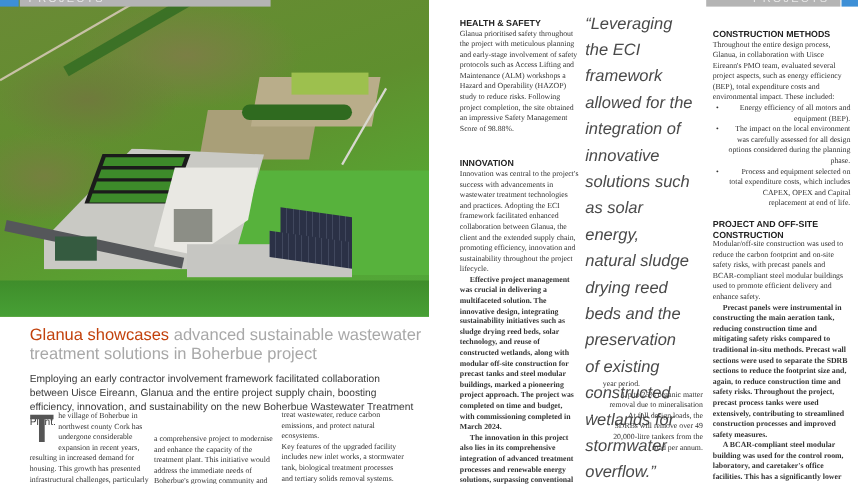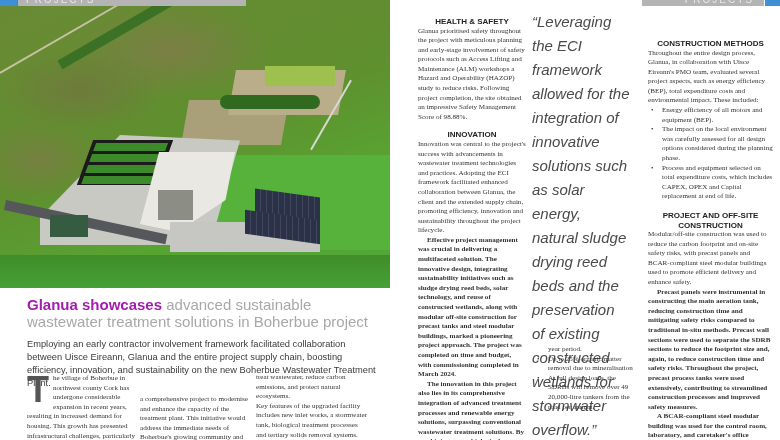--- a/index.html
+++ b/index.html
@@ -37,30 +37,30 @@
   .photo .tanks { position: absolute; left: 158px; top: 190px; width: 35px; height: 30px; background: #8c8e86; }
   .photo .shed { position: absolute; left: 50px; top: 215px; width: 38px; height: 22px; background: #355b40; }
   .photo .solar1 { position: absolute; left: 255px; top: 193px; width: 65px; height: 24px; background: repeating-linear-gradient(90deg,#2b3146 0 5px,#41485e 5px 6px); transform: skewY(8deg); }
   .photo .solar2 { position: absolute; left: 245px; top: 215px; width: 75px; height: 24px; background: repeating-linear-gradient(90deg,#2b3146 0 5px,#41485e 5px 6px); transform: skewY(8deg); }
   .photo .yard { position: absolute; left: 170px; top: 222px; width: 150px; height: 30px; background: #c6c6c2; }
   .photo .field { position: absolute; left: 0; top: 255px; width: 390px; height: 33px; background: linear-gradient(#3f8d2b, #47a035); }
   .photo .pipe { position: absolute; left: 330px; top: 75px; width: 2px; height: 80px; background: #d8d8d0; transform: rotate(30deg); }
 
   
   .title { position: absolute; left: 27px; top: 296px; width: 360px; font: 15px/17px "Liberation Sans", sans-serif; color: #a8a8a8; }
-  .title b { color: #a21caf; font-weight: 700; }
+  .title b { color: #c2410c; font-weight: 400; }
   .standfirst { position: absolute; left: 27px; top: 338px; width: 355px; font: 9.3px/13px "Liberation Sans", sans-serif; color: #3a3a3a; }
 
   
   .col { position: absolute; font: 7.1px/9.6px "Liberation Serif", serif; color: #333; }
   .col p { margin: 0; }
   .col p.indent { text-indent: 9px; font-weight: bold; }
-  .col h3 { font: 700 8px/9.5px "Liberation Sans", sans-serif; color: #222; margin: 0; text-align: center; }
+  .col h3 { font: 700 8px/9.5px "Liberation Sans", sans-serif; color: #222; margin: 0; }
   .col ul { list-style: none; }
-  .col li { position: relative; padding-left: 14px; }
+  .col li { position: relative; padding-left: 14px; text-align: right; }
   .col li::before { content: "•"; position: absolute; left: 3px; }
   .dropcap { float: left; font: 700 36px/28px "Liberation Sans", sans-serif; color: #555; margin: 2px 4px 0 0; }
 
   .c1 { left: 27px; top: 374px; width: 111px; }
   .c2 { left: 140px; top: 395px; width: 111px; }
   .c3 { left: 256px; top: 373px; width: 112px; }
   .c4 { left: 418px; top: 17px; width: 108px; }
   .c5 { left: 534px; top: 345px; width: 105px; }
   .c6 { left: 648px; top: 12px; width: 125px; }
 
@@ -123,40 +123,40 @@
 </div>
 
 <div class="col c3">
   <p>treat wastewater, reduce carbon emissions, and protect natural ecosystems.</p>
   <p>Key features of the upgraded facility includes new inlet works, a stormwater tank, biological treatment processes and tertiary solids removal systems. Leveraging the ECI framework allowed</p>
 </div>
 
 <div class="col c4">
   <h3>HEALTH &amp; SAFETY</h3>
   <p>Glanua prioritised safety throughout the project with meticulous planning and early-stage involvement of safety protocols such as Access Lifting and Maintenance (ALM) workshops a Hazard and Operability (HAZOP) study to reduce risks. Following project completion, the site obtained an impressive Safety Management Score of 98.88%.</p>
-  <h3 style="margin-top:8px">INNOVATION</h3>
+  <h3 style="margin-top:22px">INNOVATION</h3>
   <p>Innovation was central to the project's success with advancements in wastewater treatment technologies and practices. Adopting the ECI framework facilitated enhanced collaboration between Glanua, the client and the extended supply chain, promoting efficiency, innovation and sustainability throughout the project lifecycle.</p>
   <p class="indent">Effective project management was crucial in delivering a multifaceted solution. The innovative design, integrating sustainability initiatives such as sludge drying reed beds, solar technology, and reuse of constructed wetlands, along with modular off-site construction for precast tanks and steel modular buildings, marked a pioneering project approach. The project was completed on time and budget, with commissioning completed in March 2024.</p>
   <p class="indent">The innovation in this project also lies in its comprehensive integration of advanced treatment processes and renewable energy solutions, surpassing conventional wastewater treatment solutions. By combining a new biological treatment process and tertiary solids removal with the incorporation of sludge drying reed beds and a solar panel farm and reuse of the existing constructed wetlands, the project adopts a multifaceted approach to enhance sustainability and reduce carbon emissions.</p>
 
 </div>
 
 <div class="quote">“Leveraging the ECI framework allowed for the integration of innovative solutions such as solar energy, natural sludge drying reed beds and the preservation of existing constructed wetlands for stormwater overflow.”</div>
 
 <div class="col c5">
   <p style="padding-left:14px">year period.</p>
   <ul>
     <li>Up to 25% organic matter removal due to mineralisation</li>
     <li>At full design loads, the SDRBs will remove over 49 20,000-litre tankers from the road per annum.</li>
   </ul>
 
 </div>
 
 <div class="col c6">
-  <h3 style="margin-top:27px">CONSTRUCTION METHODS</h3>
+  <h3 style="margin-top:15px">CONSTRUCTION METHODS</h3>
   <p>Throughout the entire design process, Glanua, in collaboration with Uisce Eireann's PMO team, evaluated several project aspects, such as energy efficiency (BEP), total expenditure costs and environmental impact. These included:</p>
   <ul>
     <li>Energy efficiency of all motors and equipment (BEP).</li>
     <li>The impact on the local environment was carefully assessed for all design options considered during the planning phase.</li>
     <li>Process and equipment selected on total expenditure costs, which includes CAPEX, OPEX and Capital replacement at end of life.</li>
   </ul>
   <h3 style="margin-top:9px">PROJECT AND OFF-SITE CONSTRUCTION</h3>
   <p>Modular/off-site construction was used to reduce the carbon footprint and on-site safety risks, with precast panels and BCAR-compliant steel modular buildings used to promote efficient delivery and enhance safety.</p>
   <p class="indent">Precast panels were instrumental in constructing the main aeration tank, reducing construction time and mitigating safety risks compared to traditional in-situ methods. Precast wall sections were used to separate the SDRB sections to reduce the footprint size and, again, to reduce construction time and safety risks. Throughout the project, precast process tanks were used extensively, contributing to streamlined construction processes and improved safety measures.</p>
   <p class="indent">A BCAR-compliant steel modular building was used for the control room, laboratory, and caretaker's office facilities. This has a significantly lower carbon footprint than that of a conventional block-built structure and, in turn, significantly reduced health and safety risks during construction due to fabrication being completed before assembly on site.</p>

